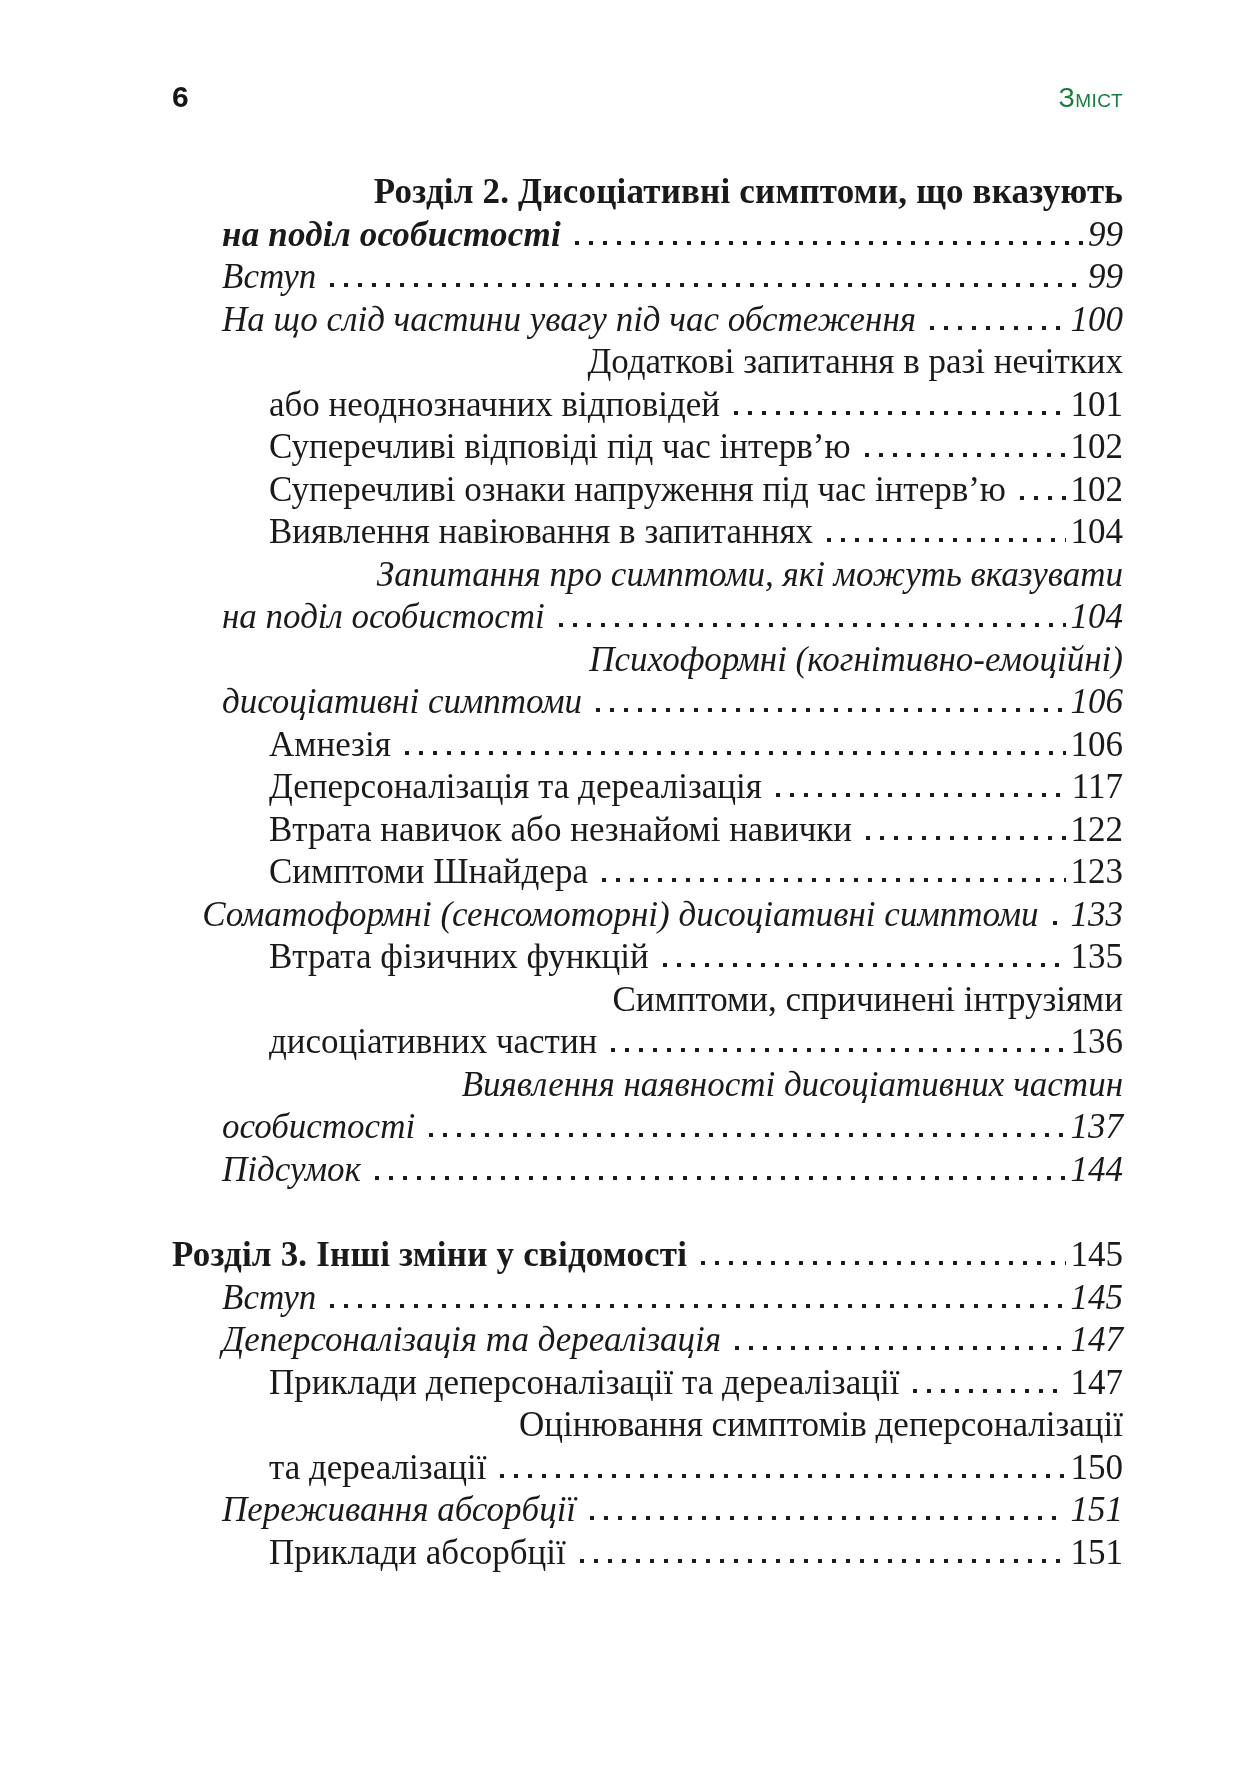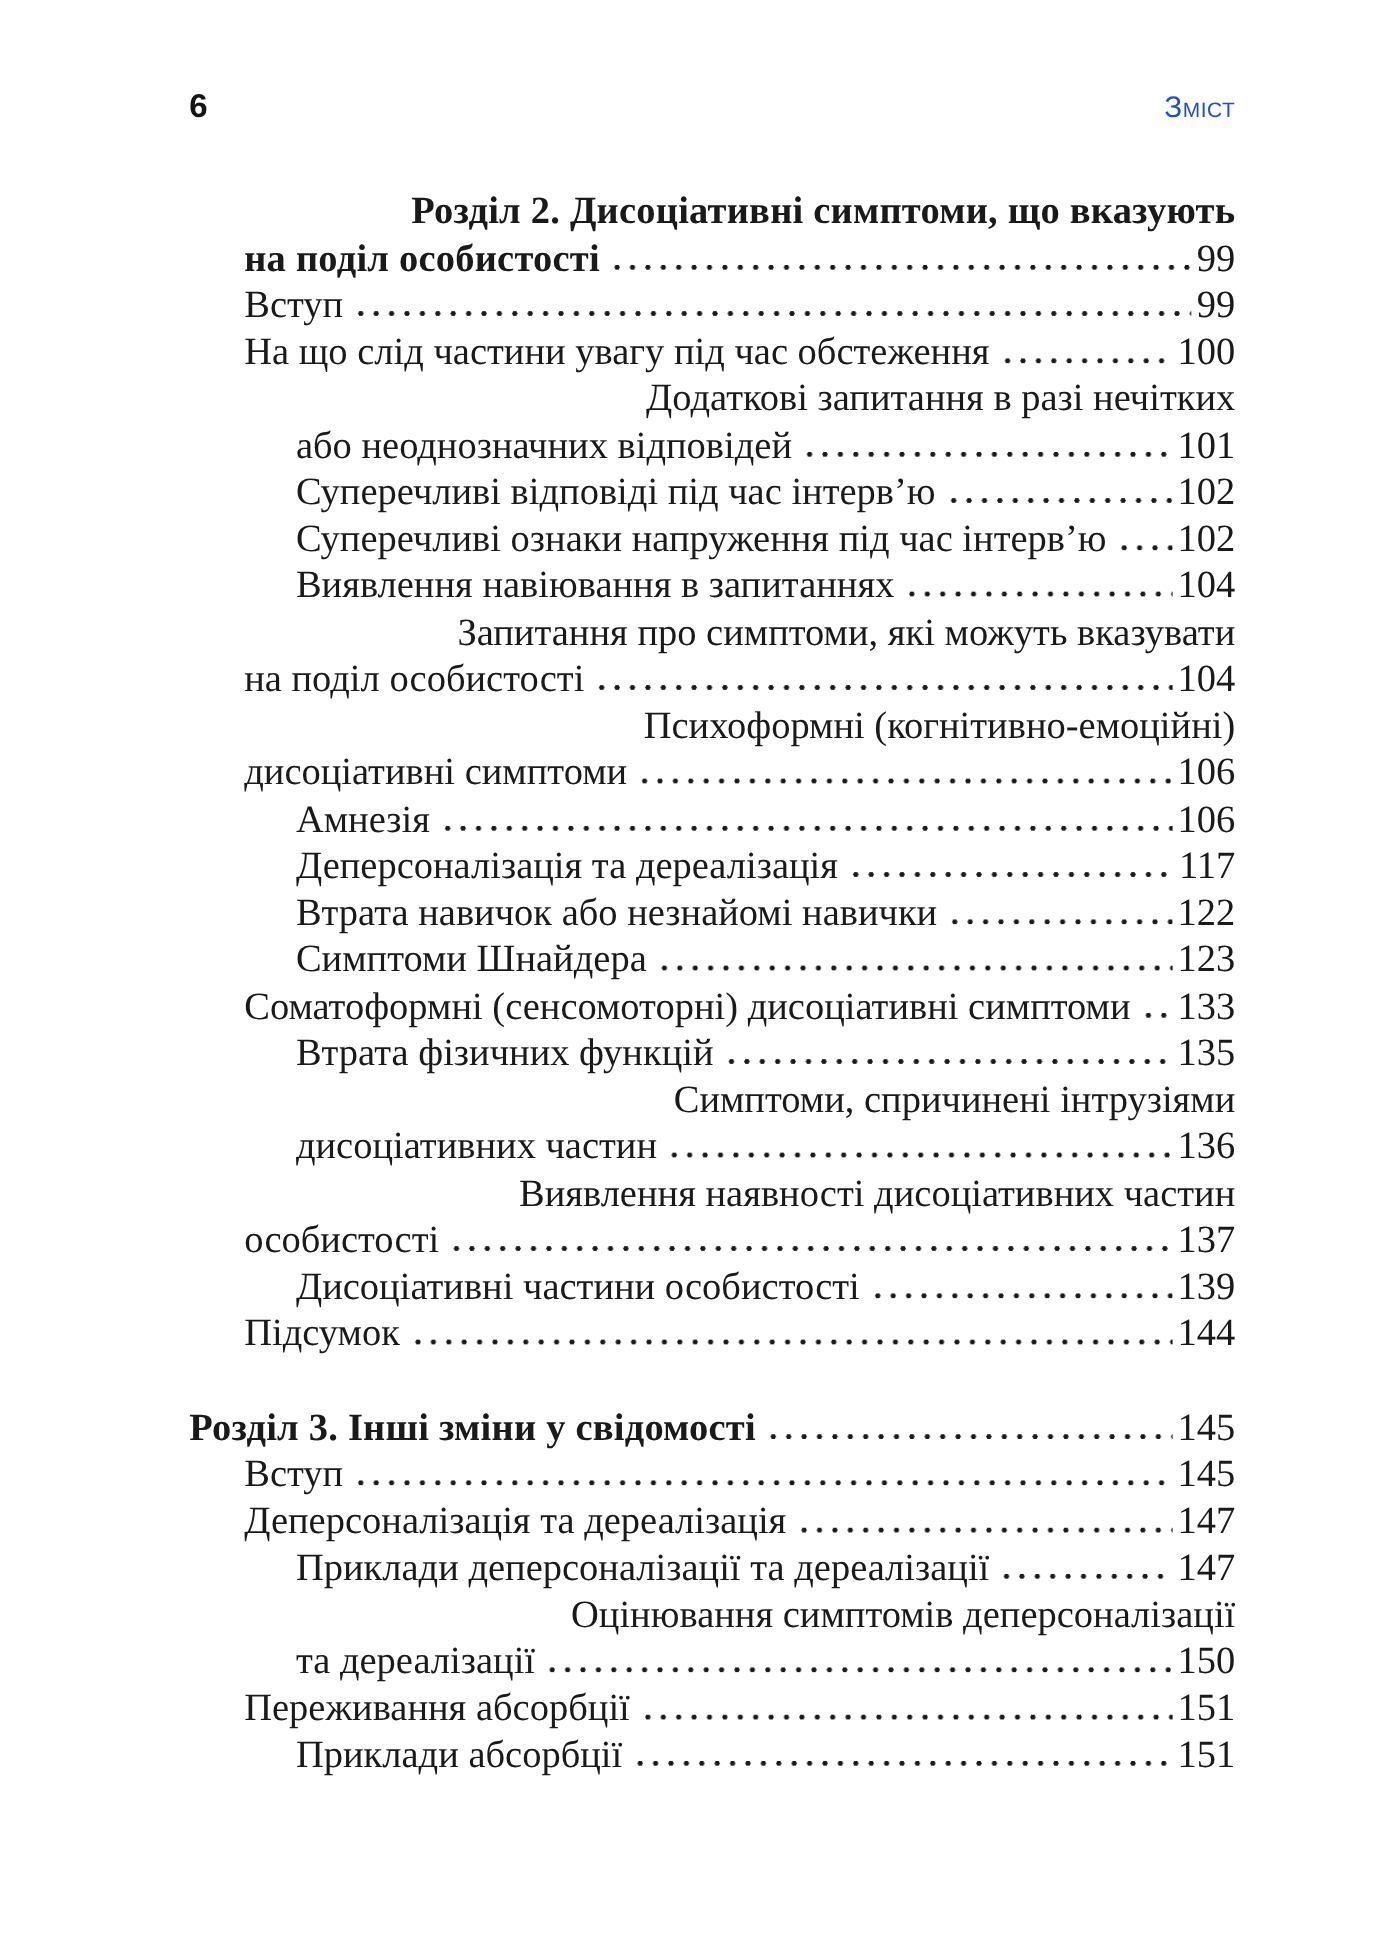--- a/index.html
+++ b/index.html
@@ -32,40 +32,40 @@
     font-family: "Liberation Sans", sans-serif;
     font-weight: 700;
     font-size: 30px;
     color: #151515;
   }
   .running-head {
     font-family: "Liberation Sans", sans-serif;
     font-variant: small-caps;
     font-size: 27px;
     letter-spacing: 0.5px;
-    color: #1d4ed8;
+    color: #15803d;
   }
   
   .toc {
     position: absolute;
     top: 171px;
     left: 172px;
     width: 951px;
   }
   .toc-line {
     display: flex;
     align-items: baseline;
     line-height: 42.5px;
     height: 42.5px;
     font-size: 35px;
     white-space: nowrap;
     justify-content: flex-end;
   }
   .toc-line.lvl0 { padding-left: 0; }
-  .toc-line.lvl1 { padding-left: 50px; }
+  .toc-line.lvl1 { padding-left: 50px; font-style: italic; }
   .toc-line.lvl2 { padding-left: 97px; }
   .toc-line.bold .label { font-weight: 700; letter-spacing: 0.2px; }
   .toc-line.gap-before { margin-top: 43px; }
   .label {
     flex: 0 0 auto;
   }
   .leader {
     flex: 1 1 auto;
     min-width: 18px;
     height: 6px;
@@ -193,25 +193,20 @@
     </div>
       <div class="toc-line lvl1">
       <span class="label">Виявлення наявності дисоціативних частин</span>
 
     </div>
       <div class="toc-line lvl1">
       <span class="label">особистості</span>
       <span class="leader"></span>
       <span class="page-num">137</span>
     </div>
-      <div class="toc-line lvl2">
-      <span class="label">Дисоціативні частини особистості</span>
-      <span class="leader"></span>
-      <span class="page-num">139</span>
-    </div>
       <div class="toc-line lvl1">
       <span class="label">Підсумок</span>
       <span class="leader"></span>
       <span class="page-num">144</span>
     </div>
       <div class="toc-line lvl0 bold gap-before">
       <span class="label">Розділ 3. Інші зміни у свідомості</span>
       <span class="leader"></span>
       <span class="page-num">145</span>
     </div>

